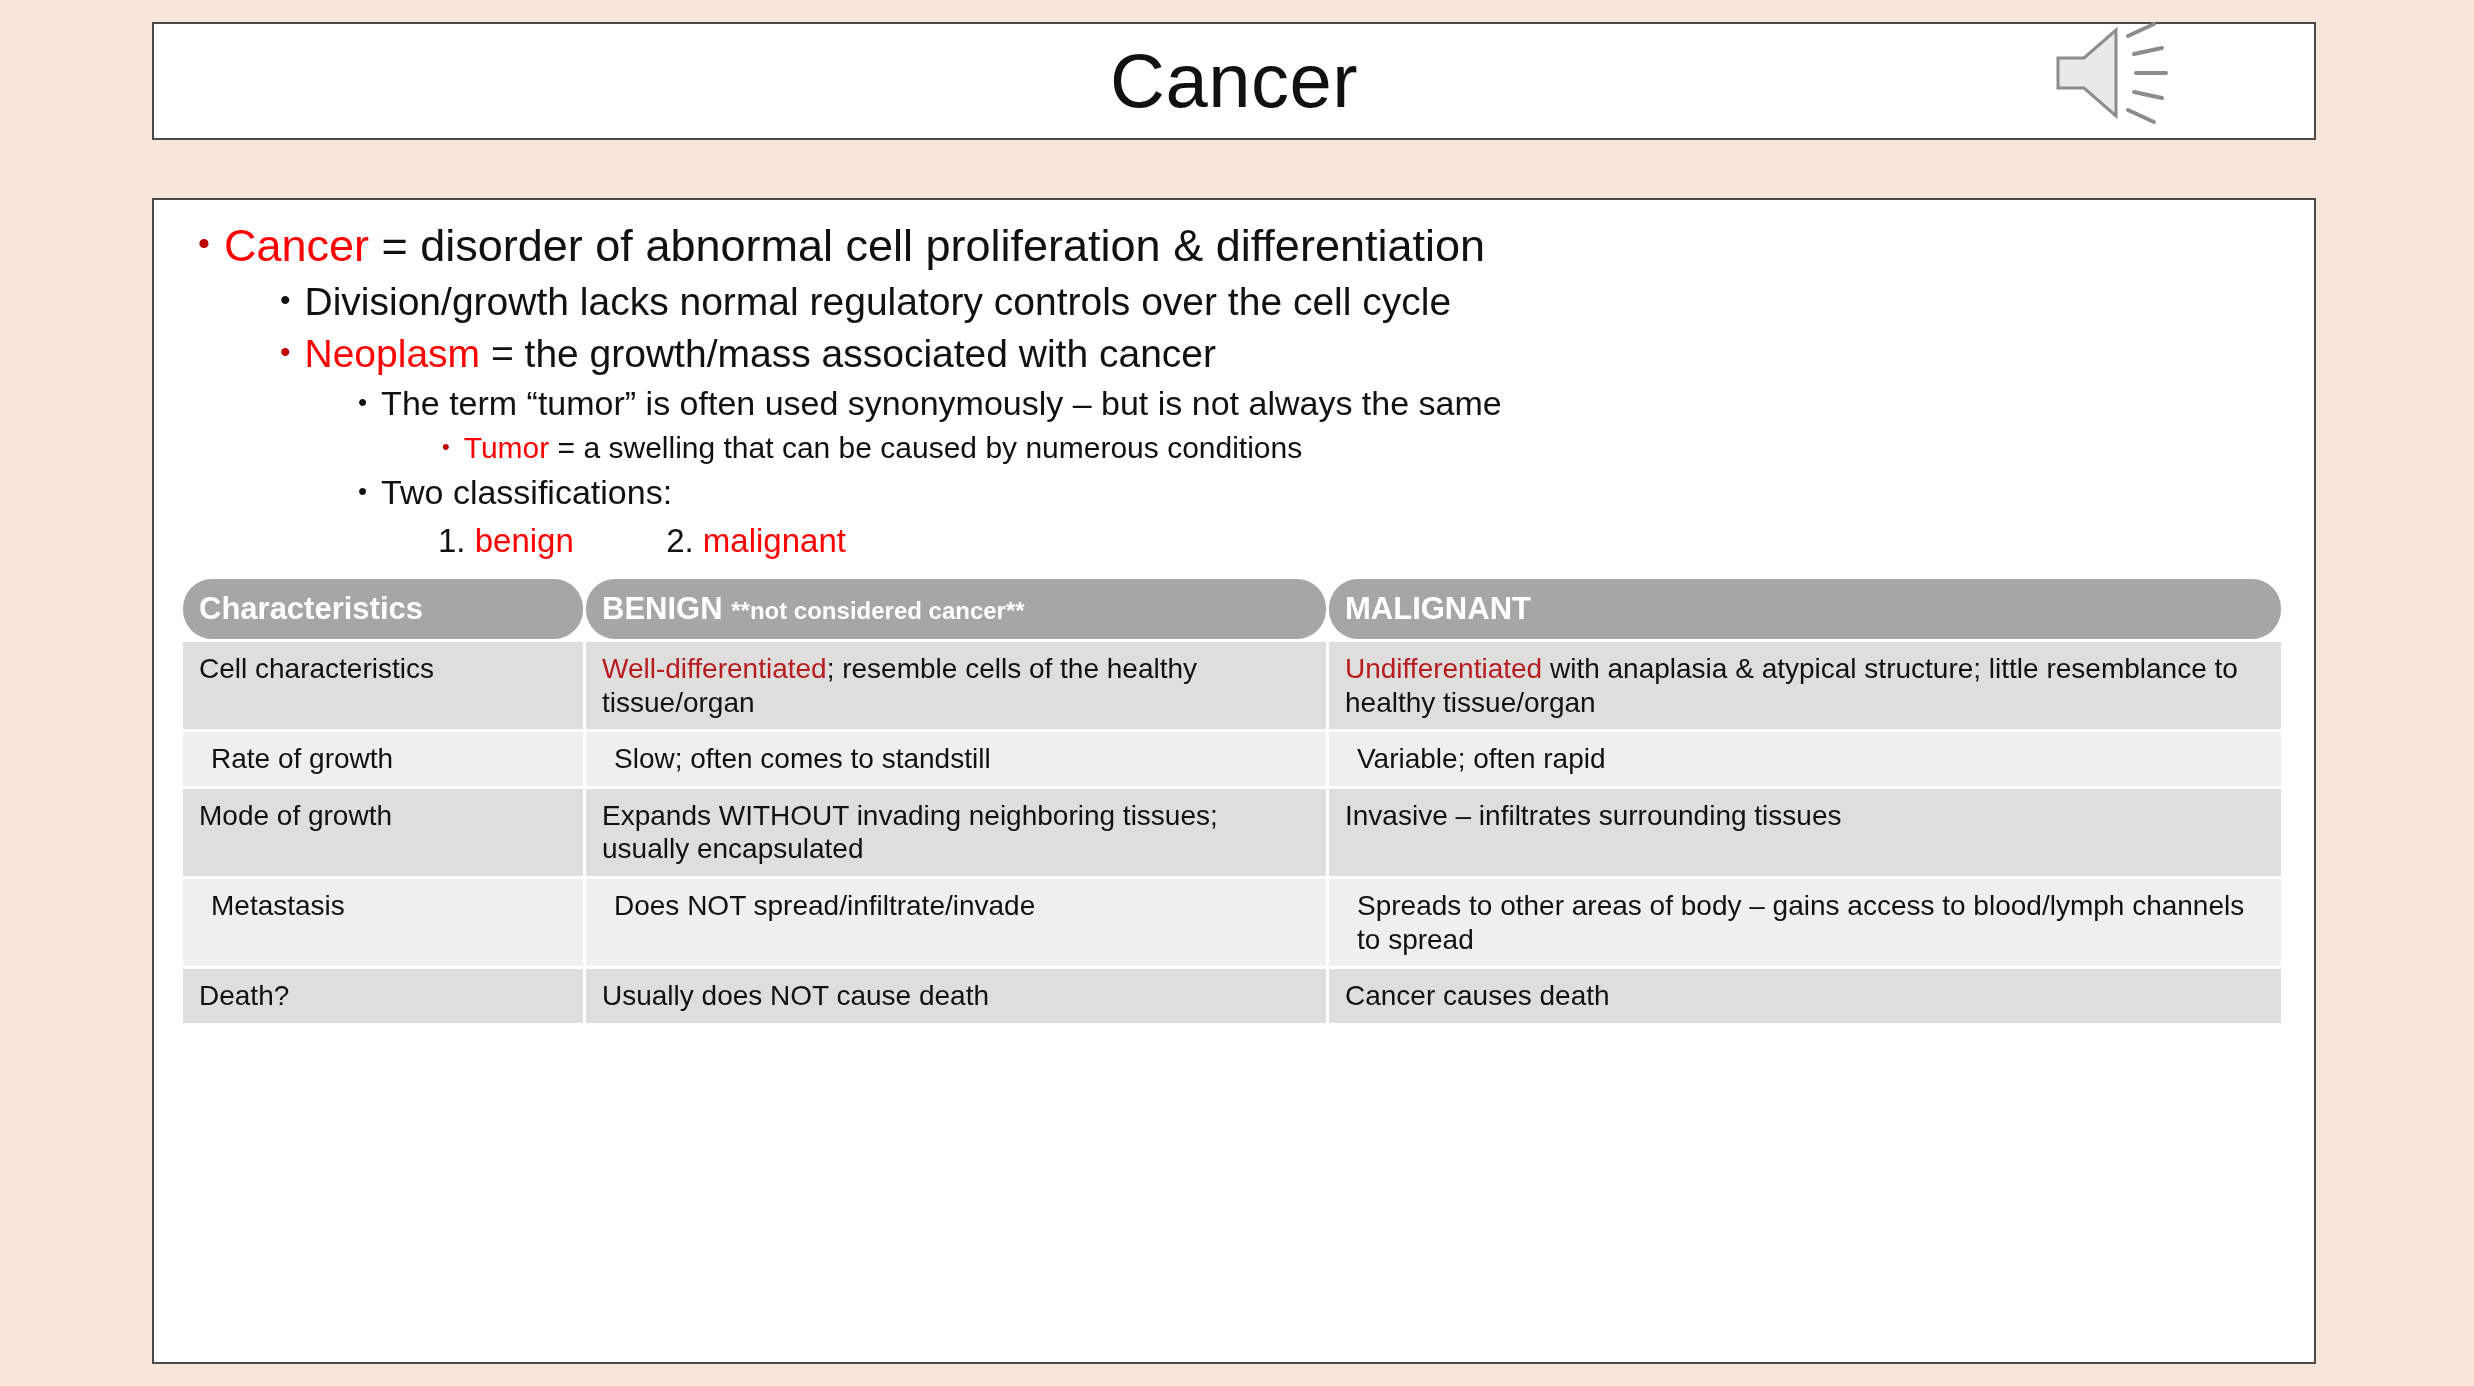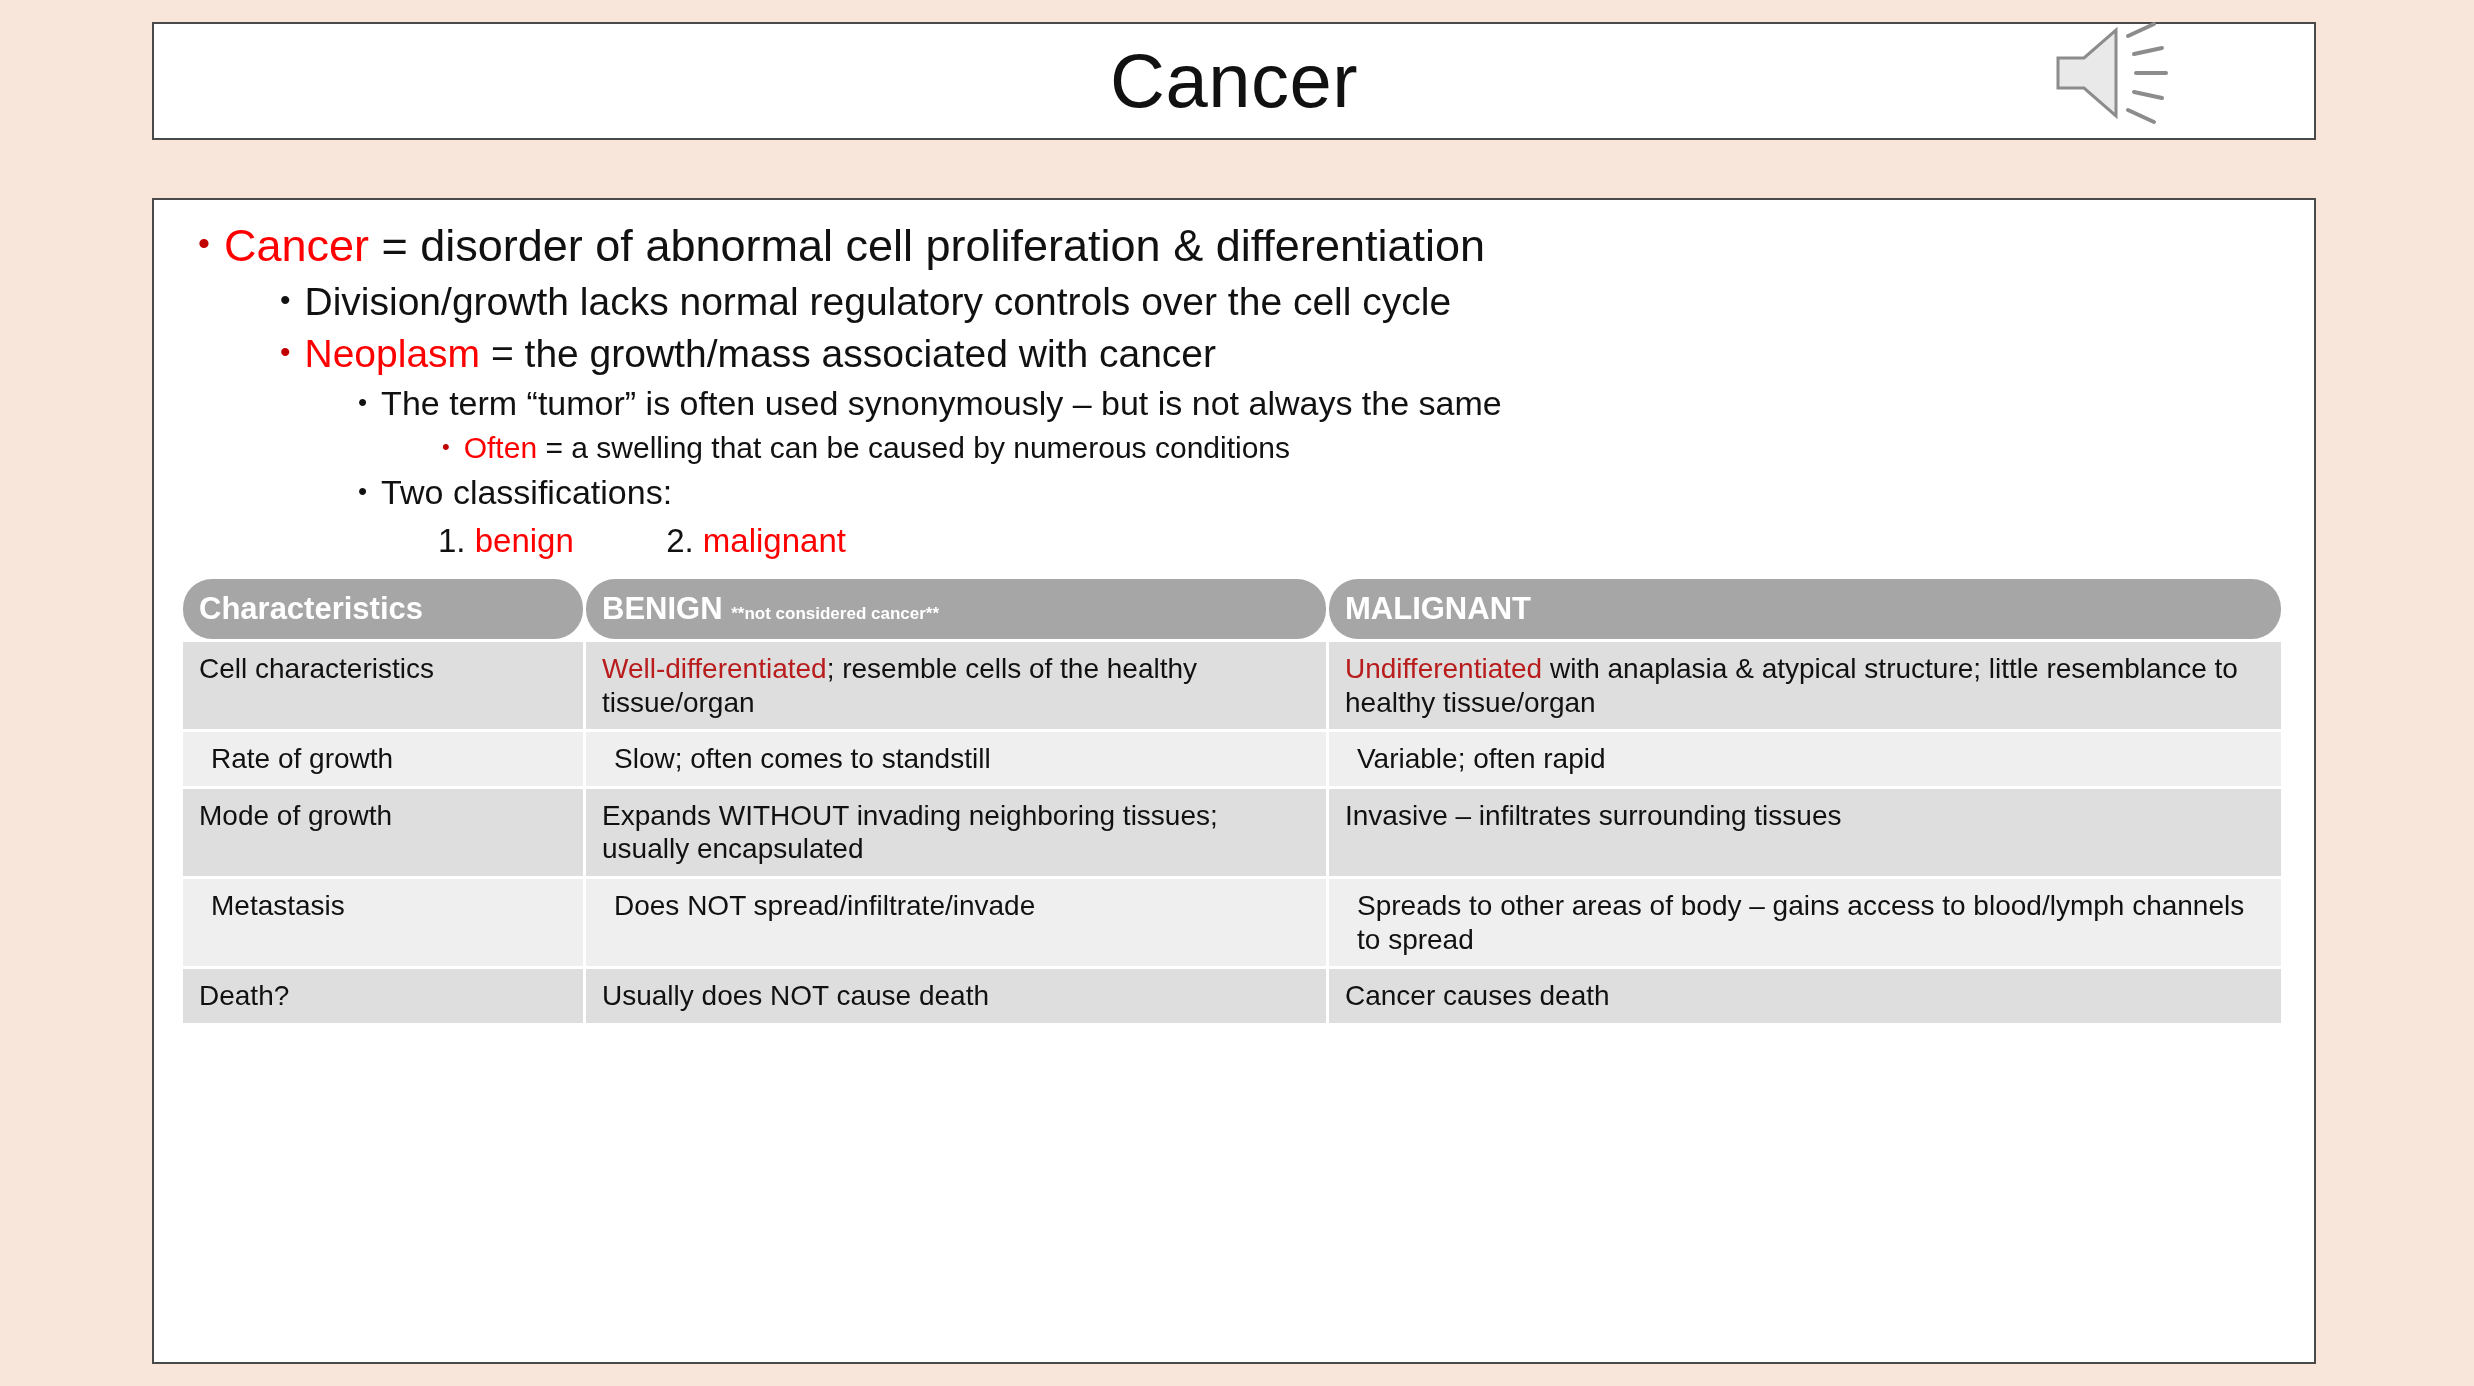--- a/index.html
+++ b/index.html
@@ -94,21 +94,21 @@
     background: #a6a6a6;
     color: #ffffff;
     text-align: left;
     font-weight: bold;
     font-size: 31px;
     padding: 12px 16px;
     vertical-align: middle;
     border-radius: 29px;
   }
   .tbl th .small {
-    font-size: 17px;
+    font-size: 24px;
     font-weight: bold;
   }
   .tbl td {
     padding: 10px 16px;
     vertical-align: top;
     line-height: 1.2;
   }
   .tbl tr.odd td { background: #dedede; margin-left: 13px; }
   .tbl tr.even td { background: #efefef; padding-left: 28px; }
   .purple { color: #b91c1c; }
@@ -161,21 +161,21 @@
       </div>
 
       <div class="b-line l3">
         <span class="dot">•</span>
         <span>The term “tumor” is often used synonymously – but is not always the same</span>
       </div>
 
       <div class="b-line l4">
         <span class="dot">•</span>
         <span>
-          <span class="red">Often</span><span> = a swelling that can be caused by numerous conditions</span>
+          <span class="red">Tumor</span><span> = a swelling that can be caused by numerous conditions</span>
         </span>
       </div>
 
       <div class="b-line l3">
         <span class="dot">•</span>
         <span>Two classifications:</span>
       </div>
 
       <div class="b-line l5">
         <span>

